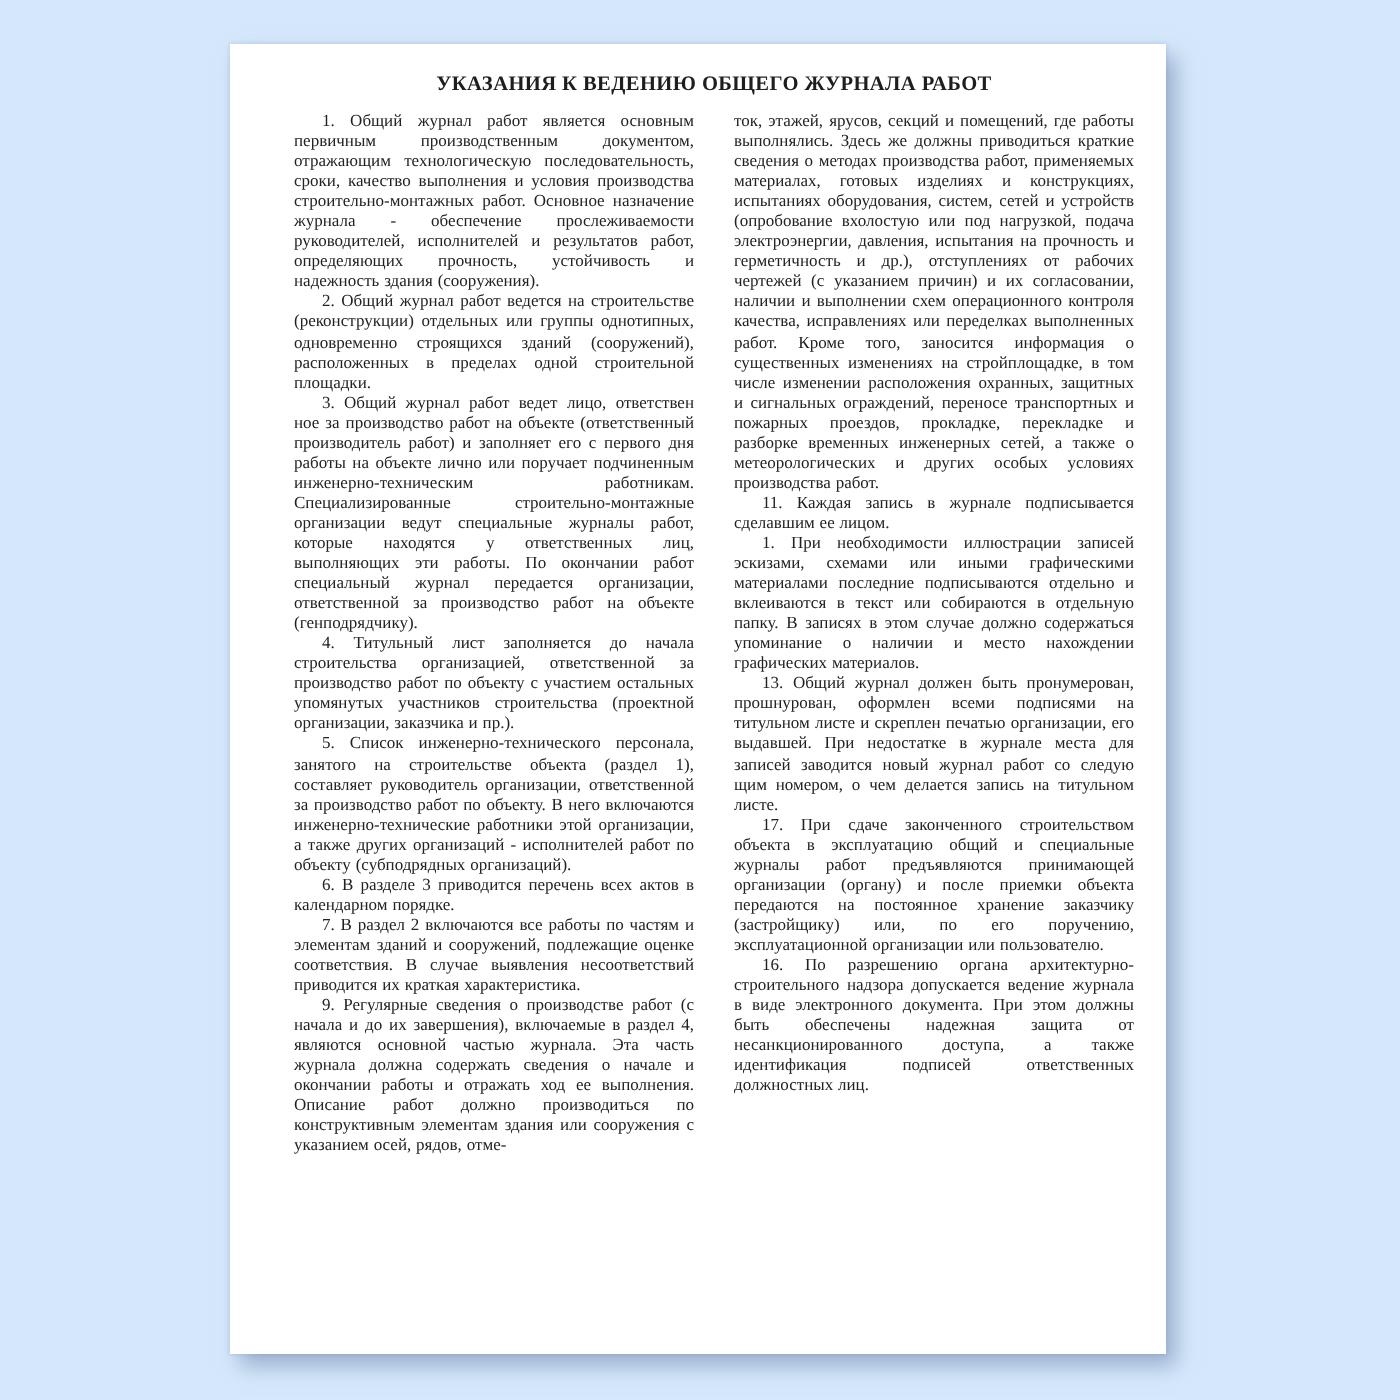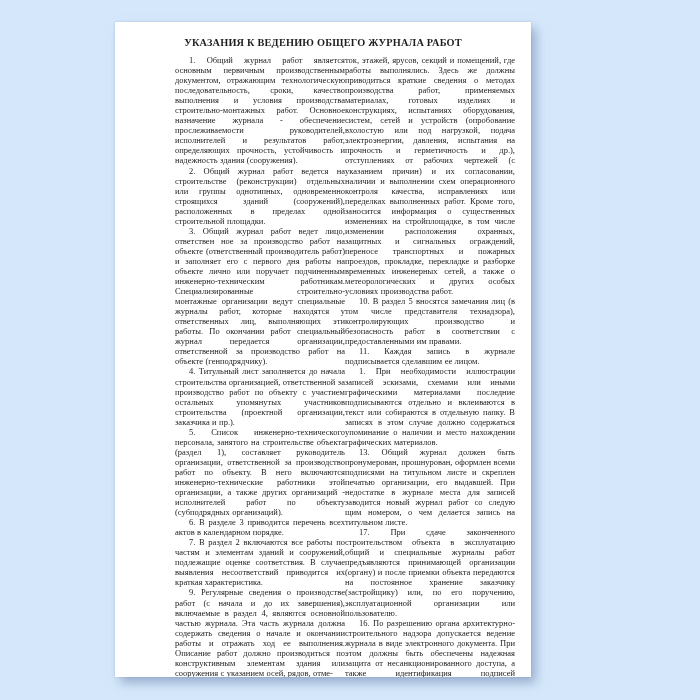--- a/index.html
+++ b/index.html
@@ -13,42 +13,41 @@
   }
   .stage {
     position: relative;
     width: 700px;
     height: 700px;
   }
   .page {
     position: absolute;
     left: 115px;
     top: 22px;
-    width: 416px;
+    width: 468px;
     height: 655px;
     background: #ffffff;
     box-shadow: 5px 6px 10px rgba(105, 130, 170, 0.55),
                 0 0 2px rgba(120, 145, 185, 0.35);
     box-sizing: border-box;
-    padding: 15px 16px 12px 16px;
+    padding: 15px 16px 12px 32px;
     overflow: hidden;
   }
   .doc-title {
     font-size: 10.3px;
     font-weight: bold;
     text-align: center;
     color: #1e1e20;
     letter-spacing: 0.2px;
     margin: 0 0 7px 0;
     white-space: nowrap;
   }
   .columns {
     display: flex;
-    gap: 0;
-    margin-left: 44px;
+    gap: 20px;
   }
   .col {
     flex: 1 1 0;
     min-width: 0;
   }
   .col p {
     margin: 0;
     font-size: 8.5px;
     line-height: 10.05px;
     color: #222224;
@@ -72,21 +71,20 @@
           <p>2.  Общий журнал работ ведется на строительстве (реконструкции) отдельных или группы однотипных, одновременно строящихся зданий (сооружений), расположенных в пределах одной строительной площадки.</p>
           <p>3.  Общий журнал работ ведет лицо, ответствен ное за производство работ на объекте (ответственный производитель работ) и заполняет его с первого дня работы на объекте лично или поручает подчиненным инженерно-техническим работникам. Специализированные строительно-монтажные организации ведут специальные журналы работ, которые находятся у ответственных лиц, выполняющих эти работы. По окончании работ специальный журнал передается организации, ответственной за производство работ на объекте (генподрядчику).</p>
           <p>4.  Титульный лист заполняется до начала строительства организацией, ответственной за производство работ по объекту с участием остальных упомянутых участников строительства (проектной организации, заказчика и пр.).</p>
           <p>5.  Список инженерно-технического персонала, занятого на строительстве объекта (раздел 1), составляет руководитель организации, ответственной за производство работ по объекту. В него включаются инженерно-технические работники этой организации, а также других организаций - исполнителей работ по объекту (субподрядных организаций).</p>
           <p>6.  В разделе 3 приводится перечень всех актов в календарном порядке.</p>
           <p>7.  В раздел 2 включаются все работы по частям и элементам зданий и сооружений, подлежащие оценке соответствия. В случае выявления несоответствий приводится их краткая характеристика.</p>
           <p>9.  Регулярные сведения о производстве работ (с начала и до их завершения), включаемые в раздел 4, являются основной частью журнала. Эта часть журнала должна содержать сведения о начале и окончании работы и отражать ход ее выполнения. Описание работ должно производиться по конструктивным элементам здания или сооружения с указанием осей, рядов, отме-</p>
         </div>
       <div class="col">
           <p class="cont">ток, этажей, ярусов, секций и помещений, где работы выполнялись. Здесь же должны приводиться краткие сведения о методах производства работ, применяемых материалах, готовых изделиях и конструкциях, испытаниях оборудования, систем, сетей и устройств (опробование вхолостую или под нагрузкой, подача электроэнергии, давления, испытания на прочность и герметичность и др.), отступлениях от рабочих чертежей (с указанием причин) и их согласовании, наличии и выполнении схем операционного контроля качества, исправлениях или переделках выполненных работ. Кроме того, заносится информация о существенных изменениях на стройплощадке, в том числе изменении расположения охранных, защитных и сигнальных ограждений, переносе транспортных и пожарных проездов, прокладке, перекладке и разборке временных инженерных сетей, а также о метеорологических и других особых условиях производства работ.</p>
-          <p>10. В раздел 5 вносятся замечания лиц (в том числе представителя технадзора), контролирующих производство и безопасность работ в соответствии с предоставленными им правами.</p>
           <p>11. Каждая запись в журнале подписывается сделавшим ее лицом.</p>
           <p>1. При необходимости иллюстрации записей эскизами, схемами или иными графическими материалами последние подписываются отдельно и вклеиваются в текст или собираются в отдельную папку. В записях в этом случае должно содержаться упоминание о наличии и место нахождении графических материалов.</p>
           <p>13. Общий журнал должен быть пронумерован, прошнурован, оформлен всеми подписями на титульном листе и скреплен печатью организации, его выдавшей. При недостатке в журнале места для записей заводится новый журнал работ со следую щим номером, о чем делается запись на титульном листе.</p>
           <p>17. При сдаче законченного строительством объекта в эксплуатацию общий и специальные журналы работ предъявляются принимающей организации (органу) и после приемки объекта передаются на постоянное хранение заказчику (застройщику) или, по его поручению, эксплуатационной организации или пользователю.</p>
           <p>16. По разрешению органа архитектурно-строительного надзора допускается ведение журнала в виде электронного документа. При этом должны быть обеспечены надежная защита от несанкционированного доступа, а также идентификация подписей ответственных должностных лиц.</p>
         </div>
     </div>
   </div>
 </div>
 

